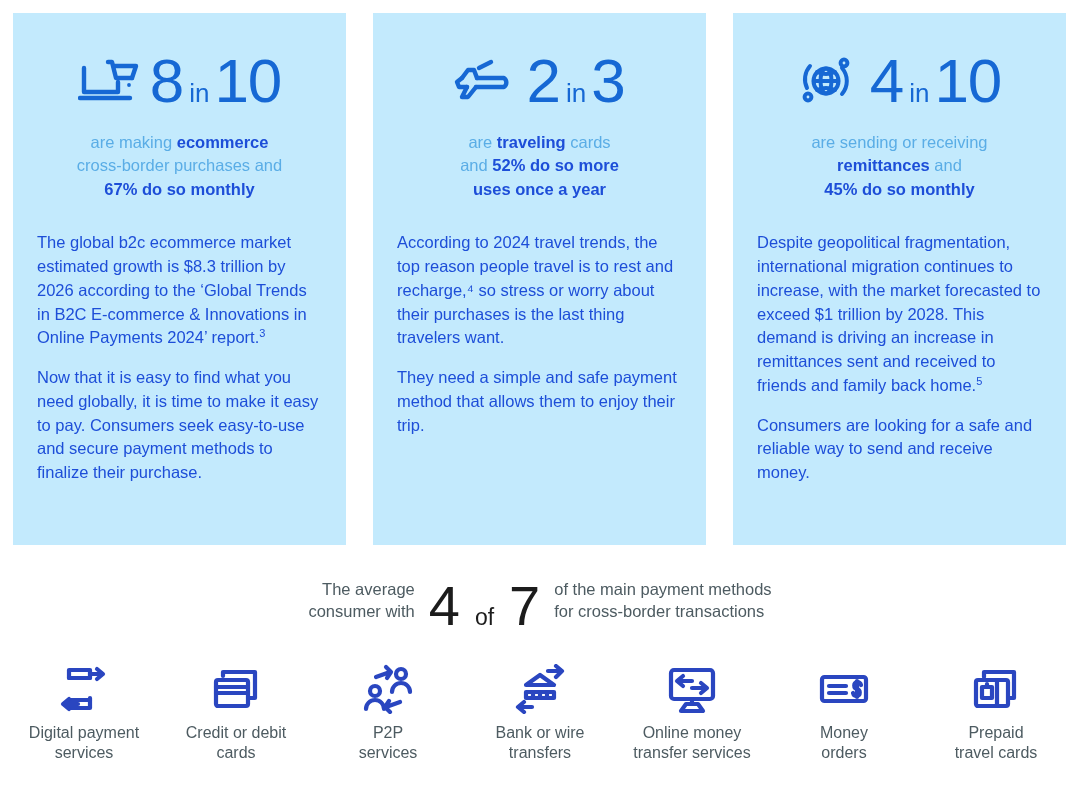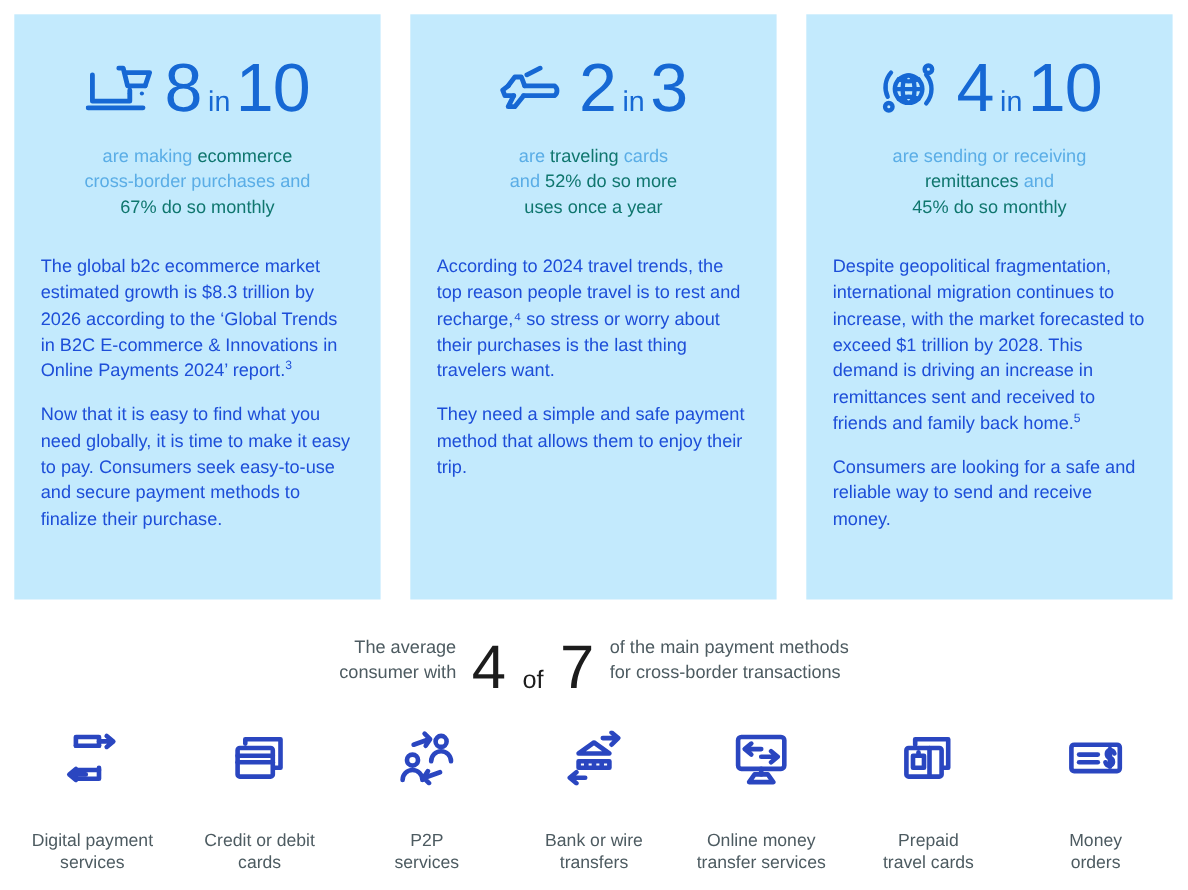--- a/index.html
+++ b/index.html
@@ -71,21 +71,21 @@
   }
 
   .stat-sub {
     margin-top: 10px;
     text-align: center;
     font-size: 16.5px;
     line-height: 1.42;
     color: #5aade6;
     font-weight: 400;
   }
-  .stat-sub b { color: #0f766e; font-weight: 400; }
+  .stat-sub b { color: #1d4ed8; font-weight: 700; }
 
   .card-body {
     margin-top: 30px;
     color: #1d4ed8;
     font-size: 16.5px;
     line-height: 1.44;
   }
   .card-body p { margin: 0 0 16px 0; }
   .card-body p:last-child { margin-bottom: 0; }
   .card-body sup { font-size: 11px; vertical-align: super; line-height: 0; }
@@ -133,21 +133,20 @@
     display: flex;
     justify-content: space-between;
     padding: 0 14px;
     box-sizing: border-box;
   }
   .method {
     width: 140px;
     display: flex;
     flex-direction: column;
     align-items: center;
-    gap: 32px;
   }
   .method-icon {
     height: 52px;
     display: flex;
     align-items: center;
     justify-content: center;
   }
   .method-icon svg { display: block; }
   .method-label {
     margin-top: 8px;
@@ -339,38 +338,38 @@
         <path d="M40 24 L26 24 M35 19 L41 24 L35 29"></path>
       </svg>
     </div>
     <div class="method-label">Online money
 transfer services</div>
   </div>
 
   <div class="method">
     <div class="method-icon">
       <svg width="52" height="50" viewBox="0 0 52 50" fill="none" stroke="#2a46c0" stroke-width="4.2" stroke-linecap="round" stroke-linejoin="round">
+        <rect x="4" y="13" width="44" height="24" rx="2.5"></rect>
+        <path d="M11 22 L28 22"></path>
+        <path d="M11 29 L28 29"></path>
+        <path d="M39 17 L39 33"></path>
+        <path d="M43 21 A4 4 0 0 0 39 18 A3.6 3.6 0 0 0 39 25 A3.6 3.6 0 0 1 39 32 A4 4 0 0 1 35 29"></path>
+      </svg>
+    </div>
+    <div class="method-label">Money
+orders</div>
+  </div>
+
+  <div class="method">
+    <div class="method-icon">
+      <svg width="52" height="50" viewBox="0 0 52 50" fill="none" stroke="#2a46c0" stroke-width="4.2" stroke-linecap="round" stroke-linejoin="round">
         <path d="M14 13 L14 8 L44 8 L44 34 L39 34"></path>
         <rect x="6" y="16" width="32" height="26" rx="2"></rect>
         <path d="M27 16 L27 42"></path>
         <rect x="12" y="23" width="10" height="11"></rect>
         <path d="M17 20 L17 23"></path>
       </svg>
     </div>
     <div class="method-label">Prepaid
 travel cards</div>
   </div>
 
-  <div class="method">
-    <div class="method-icon">
-      <svg width="52" height="50" viewBox="0 0 52 50" fill="none" stroke="#2a46c0" stroke-width="4.2" stroke-linecap="round" stroke-linejoin="round">
-        <rect x="4" y="13" width="44" height="24" rx="2.5"></rect>
-        <path d="M11 22 L28 22"></path>
-        <path d="M11 29 L28 29"></path>
-        <path d="M39 17 L39 33"></path>
-        <path d="M43 21 A4 4 0 0 0 39 18 A3.6 3.6 0 0 0 39 25 A3.6 3.6 0 0 1 39 32 A4 4 0 0 1 35 29"></path>
-      </svg>
-    </div>
-    <div class="method-label">Money
-orders</div>
-  </div>
-
 </div>
 
 </body></html>

